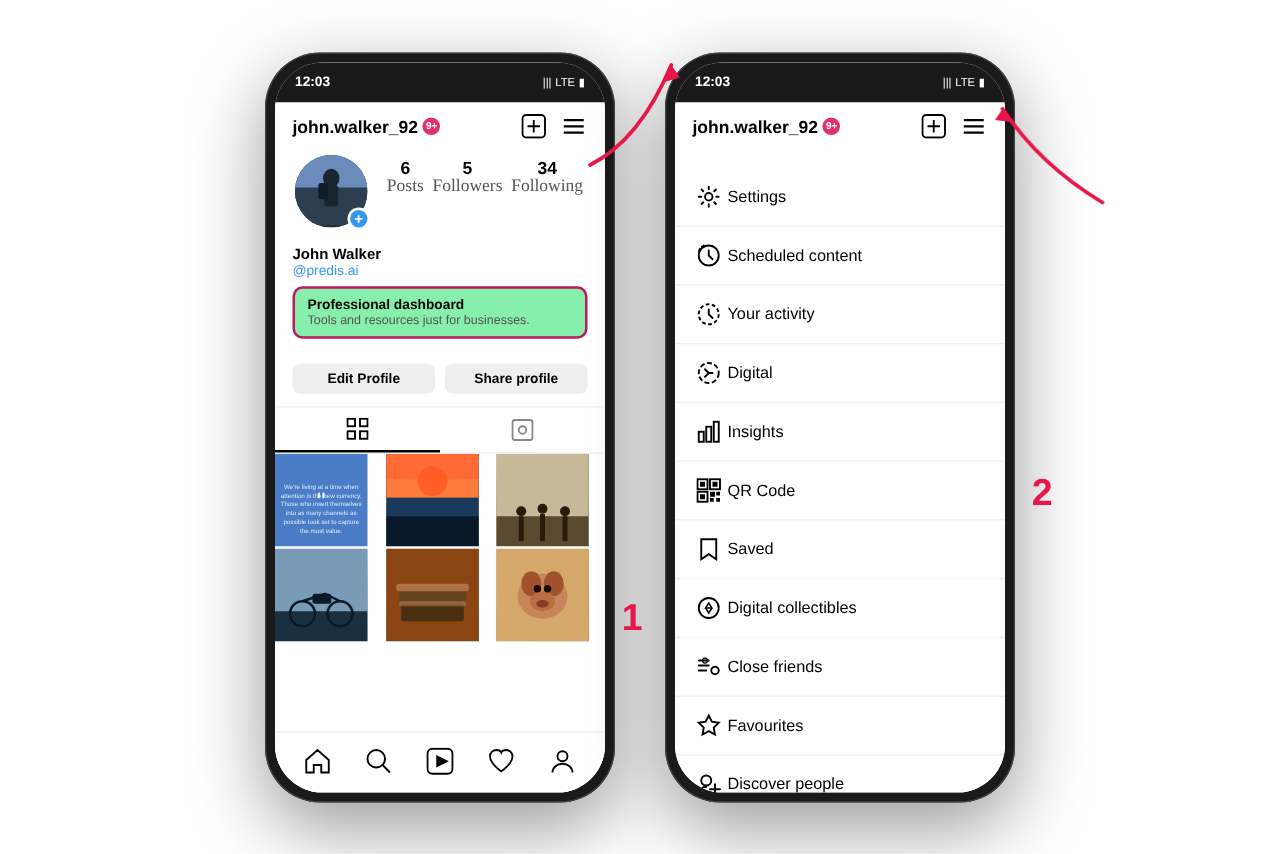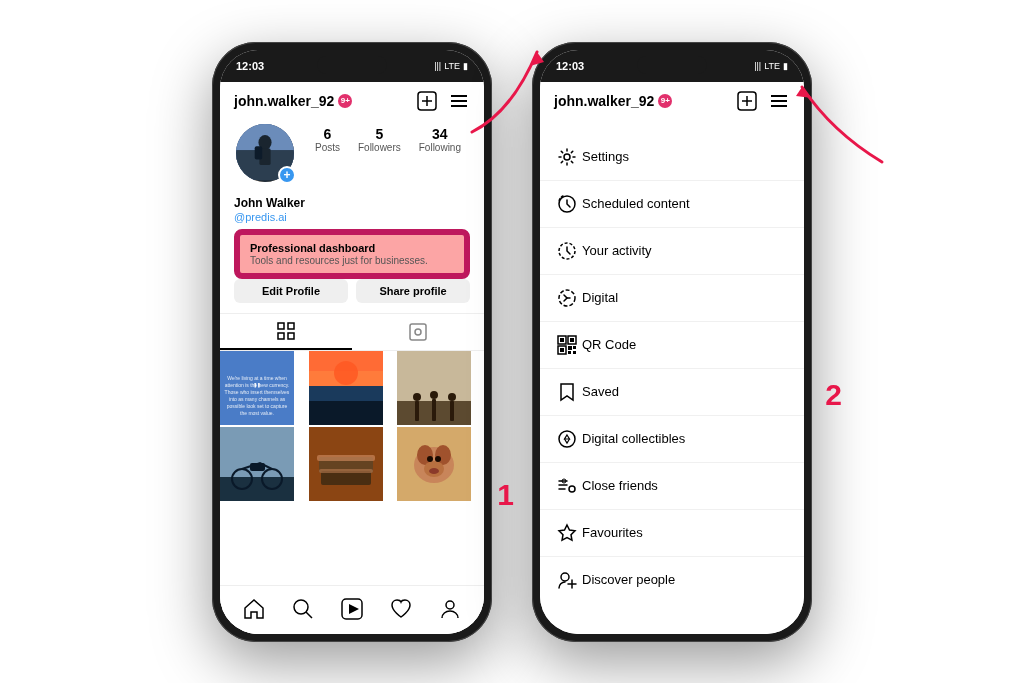--- a/index.html
+++ b/index.html
@@ -174,42 +174,43 @@
     .stat-item {
       text-align: center;
     }
     .stat-number {
       font-size: 14px;
       font-weight: 700;
       color: #000;
       display: block;
     }
     .stat-label {
-      font-size: 10px;
+      font-size: 14px;
       color: #555;
       display: block;
+      font-family: Liberation Serif, serif;
     }
     .profile-name {
       font-size: 12px;
       font-weight: 700;
       color: #000;
       margin-bottom: 1px;
       margin-top: 12px;
     }
     .profile-handle {
       font-size: 11px;
       color: #3897f0;
       margin-bottom: 6px;
     }
     .professional-dashboard {
-      background: #fca5a5;
+      background: #86efac;
       border-radius: 8px;
       padding: 7px 10px;
-      margin-bottom: 0;
-      border: 6px solid #be185d;
+      margin-bottom: 20px;
+      border: 2px solid #be185d;
     }
     .dashboard-title {
       font-size: 11px;
       font-weight: 700;
       color: #000;
       margin-bottom: 1px;
     }
     .dashboard-subtitle {
       font-size: 10px;
       color: #555;
@@ -637,20 +638,30 @@
             <div class="menu-icon">
               <svg width="20" height="20" viewBox="0 0 20 20" fill="none">
                 <circle cx="10" cy="10" r="8" stroke="#000" stroke-width="1.5" stroke-dasharray="4 2"></circle>
                 <path d="M7 7l3 3-3 3" stroke="#000" stroke-width="1.5" stroke-linecap="round"></path>
                 <path d="M10 10h3" stroke="#000" stroke-width="1.5" stroke-linecap="round"></path>
               </svg>
             </div>
             <span class="menu-label">Digital</span>
           </div>
 
+          <div class="menu-item">
+            <div class="menu-icon">
+              <svg width="20" height="20" viewBox="0 0 20 20" fill="none">
+                <rect x="2" y="10" width="4" height="8" stroke="#000" stroke-width="1.5"></rect>
+                <rect x="8" y="6" width="4" height="12" stroke="#000" stroke-width="1.5"></rect>
+                <rect x="14" y="2" width="4" height="16" stroke="#000" stroke-width="1.5"></rect>
+              </svg>
+            </div>
+            <span class="menu-label">Insights</span>
+          </div>
 
           <div class="menu-item">
             <div class="menu-icon">
               <svg width="20" height="20" viewBox="0 0 20 20" fill="none">
                 <rect x="1" y="1" width="8" height="8" stroke="#000" stroke-width="1.5"></rect>
                 <rect x="3" y="3" width="4" height="4" fill="#000"></rect>
                 <rect x="11" y="1" width="8" height="8" stroke="#000" stroke-width="1.5"></rect>
                 <rect x="13" y="3" width="4" height="4" fill="#000"></rect>
                 <rect x="1" y="11" width="8" height="8" stroke="#000" stroke-width="1.5"></rect>
                 <rect x="3" y="13" width="4" height="4" fill="#000"></rect>

